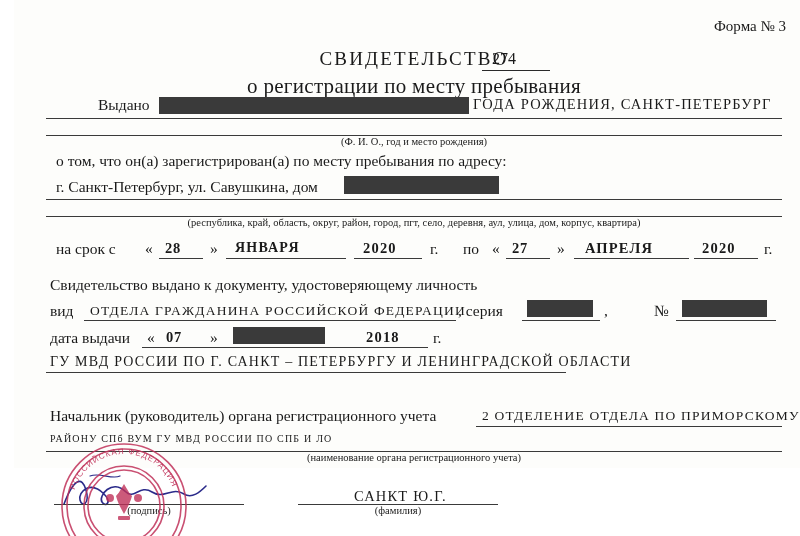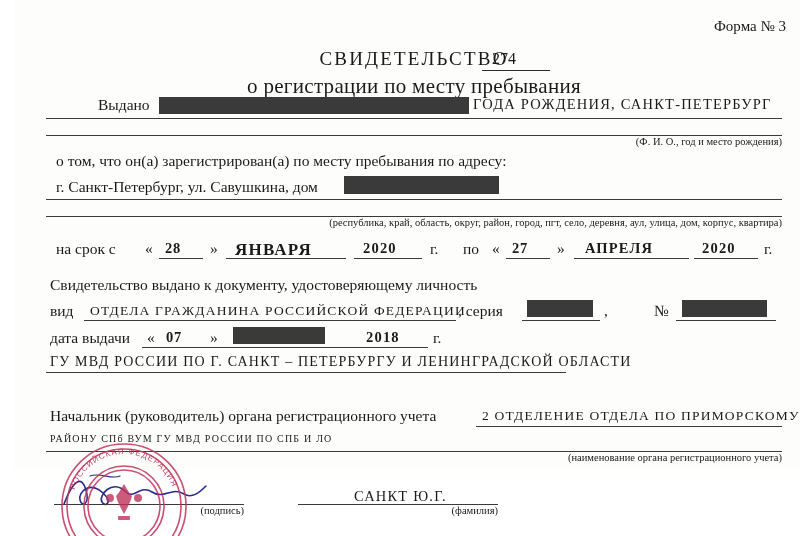--- a/index.html
+++ b/index.html
@@ -69,21 +69,21 @@
     border-bottom: 1px solid #3a3a3a;
     height: 0;
   }
 
   .label {
     font-size: 15.5px;
     white-space: nowrap;
   }
   .small-caption {
     font-size: 10.5px;
-    text-align: right;
+    text-align: center;
     color: #1a1a1a;
   }
 
   
   .redact {
     background: #3a3a3a;
     height: 15px;
   }
 
   .handwrite {
@@ -139,21 +139,21 @@
   <div class="abs redact" style="left:330px; top:176px; width:155px; height:18px;"></div>
   <div class="abs rule" style="left:32px; top:199px; width:736px;"></div>
   <div class="abs rule" style="left:32px; top:216px; width:736px;"></div>
   <div class="abs small-caption" style="left:32px; top:217px; width:736px;">(республика, край, область, округ, район, город, пгт, село, деревня, аул, улица, дом, корпус, квартира)</div>
 
   <div class="abs label" style="left:42px; top:240px;">на срок с</div>
   <div class="abs label" style="left:131px; top:240px;">«</div>
   <div class="abs label handwrite" style="left:151px; top:240px; font-weight:bold;">28</div>
   <div class="abs rule" style="left:145px; top:258px; width:44px;"></div>
   <div class="abs label" style="left:196px; top:240px;">»</div>
-  <div class="abs label spaced" style="left:221px; top:240px; font-size:17px; font-weight:bold;">ЯНВАРЯ</div>
+  <div class="abs label spaced" style="left:221px; top:240px; font-size:14px; font-weight:bold;">ЯНВАРЯ</div>
   <div class="abs rule" style="left:212px; top:258px; width:120px;"></div>
   <div class="abs label spaced" style="left:349px; top:240px; font-size:14.5px; font-weight:bold;">2020</div>
   <div class="abs rule" style="left:340px; top:258px; width:68px;"></div>
   <div class="abs label" style="left:416px; top:240px;">г.</div>
 
   <div class="abs label" style="left:449px; top:240px;">по</div>
   <div class="abs label" style="left:478px; top:240px;">«</div>
   <div class="abs label handwrite" style="left:498px; top:240px; font-weight:bold;">27</div>
   <div class="abs rule" style="left:492px; top:258px; width:44px;"></div>
   <div class="abs label" style="left:543px; top:240px;">»</div>

